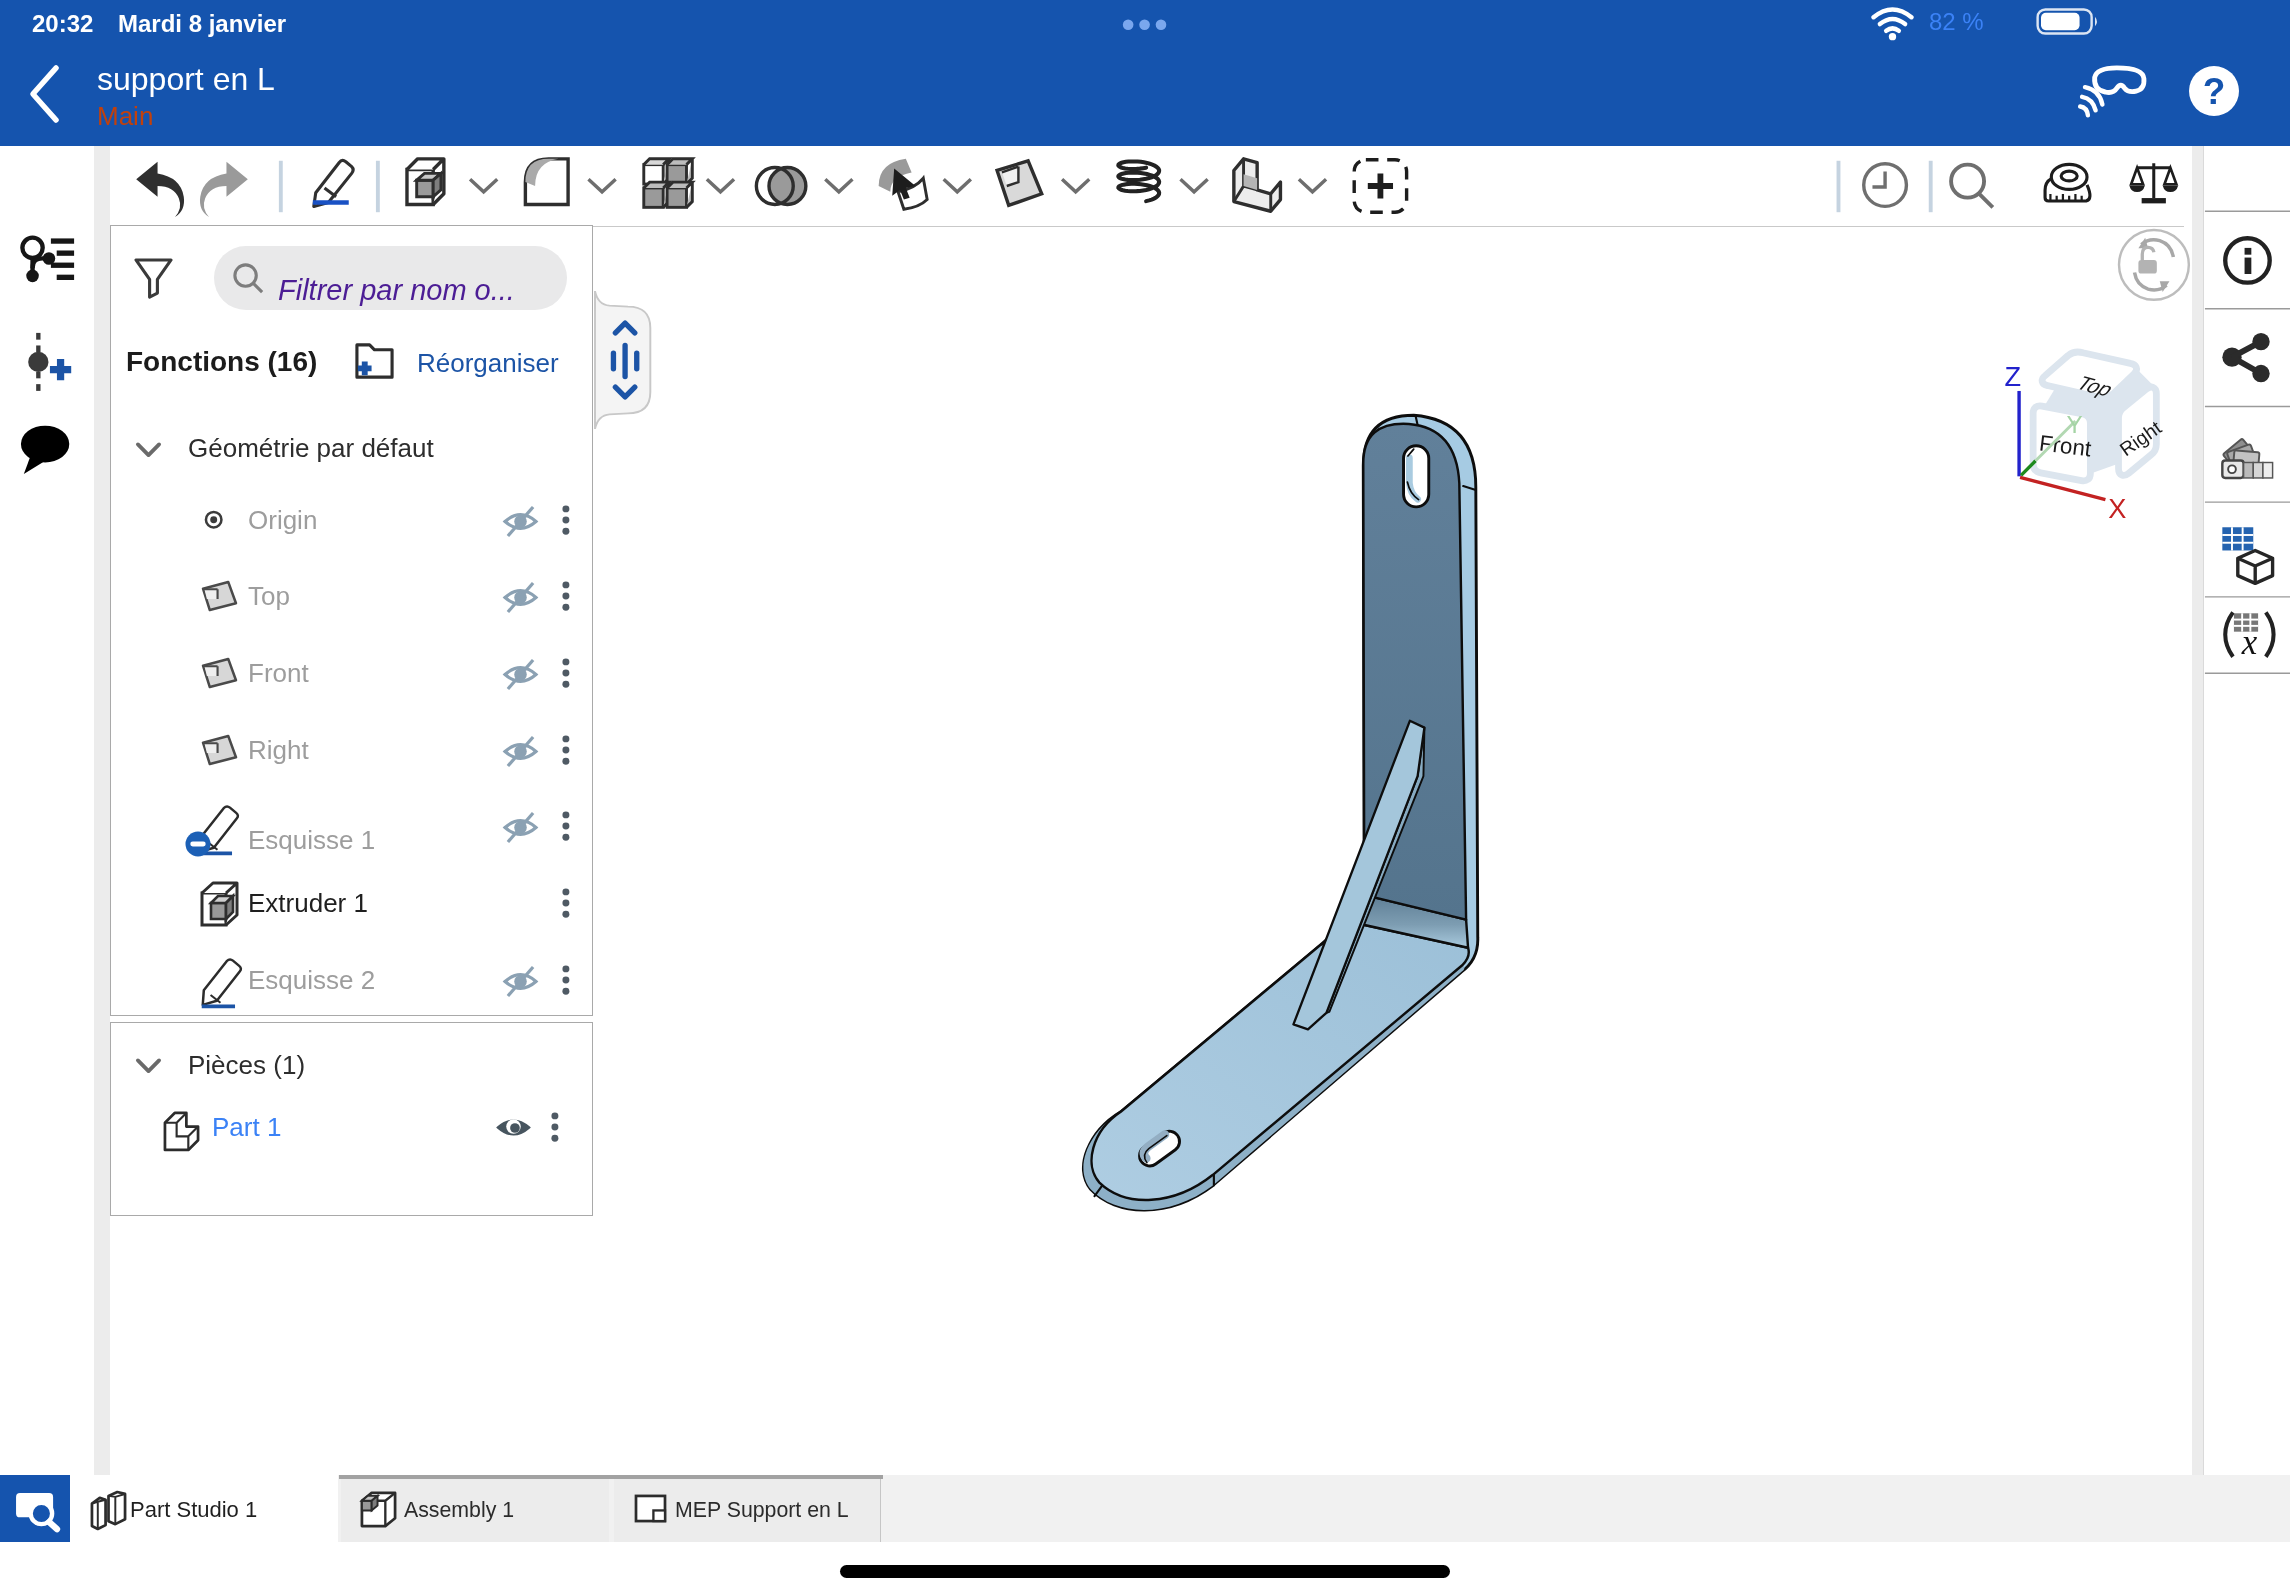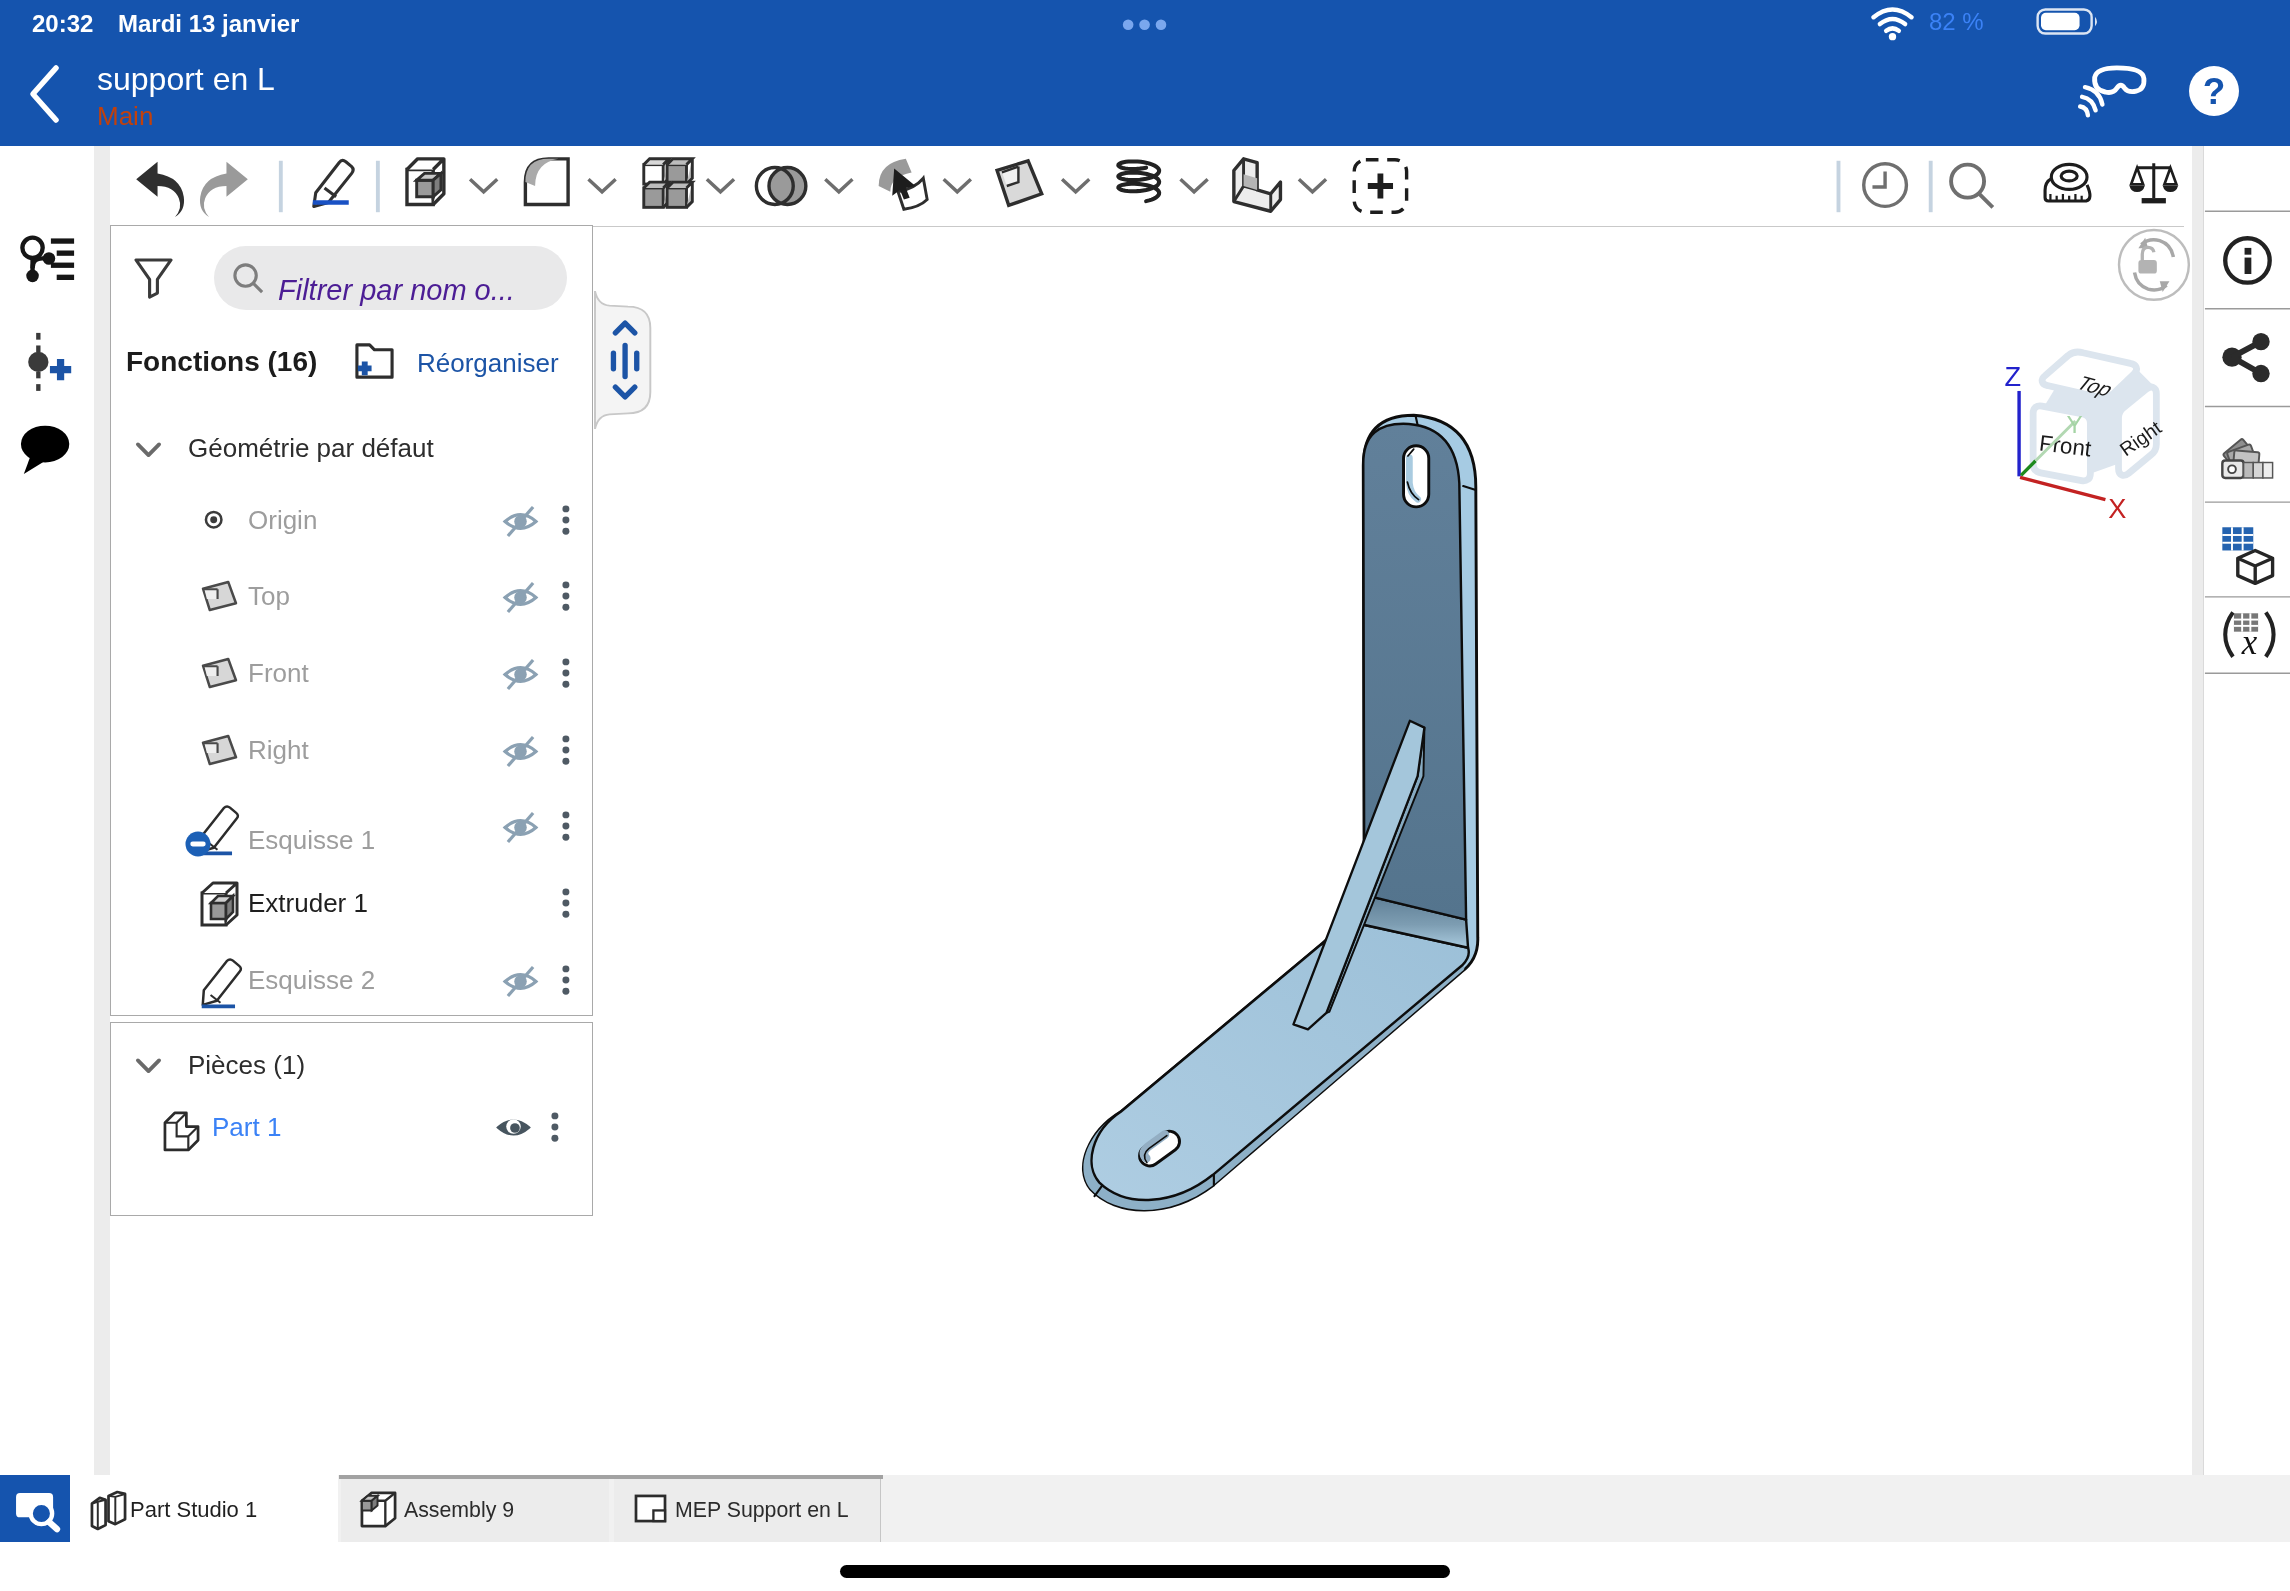--- a/index.html
+++ b/index.html
@@ -6,21 +6,21 @@
   body{width:2290px;height:1591px;position:relative;overflow:hidden;background:#fff;
        font-family:"Liberation Sans", sans-serif;}
   .abs{position:absolute;}
   svg{display:block;overflow:visible;}
 </style>
 </head>
 <body>
 
 <div class="abs" style="left:0;top:0;width:2290px;height:146px;background:#1554ae;"></div>
 <div class="abs" style="left:32px;top:9.7px;color:#fff;font-size:24px;font-weight:700;">20:32</div>
-<div class="abs" style="left:118px;top:9.7px;color:#fff;font-size:24px;font-weight:700;">Mardi 13 janvier</div>
+<div class="abs" style="left:118px;top:9.7px;color:#fff;font-size:24px;font-weight:700;">Mardi 8 janvier</div>
 <div class="abs" style="left:1122px;top:19.4px;">
   <svg width="49" height="11.6" viewBox="0 0 50 12">
       <circle cx="6" cy="6" r="5.5" fill="#7aa7ee"></circle>
       <circle cx="23" cy="6" r="5.5" fill="#7aa7ee"></circle>
       <circle cx="40" cy="6" r="5.5" fill="#7aa7ee"></circle>
     </svg>
 </div>
 
 <svg class="abs" style="left:1870px;top:8.7px;" width="45" height="33" viewBox="0 0 46 34">
   <path d="M10 15.5 Q23 5 36 15.5" stroke="#fff" stroke-width="4.6" fill="none" stroke-linecap="round"></path>
@@ -453,21 +453,21 @@
 </svg>
 <div class="abs" style="left:130px;top:1497px;color:#1f1f1f;font-size:22px;">Part Studio 1</div>
 
 <svg class="abs" style="left:359px;top:1490px;" width="39" height="39" viewBox="0 0 40 40">
   <path d="M3 11 L13 3 L37 3 L37 29 L27 37 L3 37 Z" fill="#fff" stroke="#2c2c2c" stroke-width="2.8" stroke-linejoin="round"></path>
   <path d="M3 11 L27 11 L27 37 M27 11 L37 3" fill="none" stroke="#2c2c2c" stroke-width="2.4"></path>
   <path d="M3 11 L13 11 L13 21 L3 21 Z" fill="#9a9a9a" stroke="#2c2c2c" stroke-width="2"></path>
   <path d="M3 11 L9 6 L19 6 L13 11 Z" fill="#c4c4c4" stroke="#2c2c2c" stroke-width="2"></path>
   <path d="M13 11 L19 6 L19 16 L13 21 Z" fill="#7e7e7e" stroke="#2c2c2c" stroke-width="2"></path>
 </svg>
-<div class="abs" style="left:404px;top:1498px;color:#2b2b2b;font-size:21.3px;">Assembly 9</div>
+<div class="abs" style="left:404px;top:1498px;color:#2b2b2b;font-size:21.3px;">Assembly 1</div>
 
 <svg class="abs" style="left:634px;top:1494px;" width="33" height="29" viewBox="0 0 34 30">
   <rect x="2" y="2" width="30" height="26" fill="#fff" stroke="#2c2c2c" stroke-width="2.8"></rect>
   <rect x="20" y="17" width="12" height="11" fill="#fff" stroke="#2c2c2c" stroke-width="2.4"></rect>
 </svg>
 <div class="abs" style="left:675px;top:1498px;color:#2b2b2b;font-size:21.3px;">MEP Support en L</div>
 
 <div class="abs" style="left:840px;top:1565px;width:610px;height:12.6px;border-radius:6.8px;background:#000;"></div>
 
 <svg class="abs" style="left:0;top:0;" width="2290" height="1591" viewBox="0 0 2360 1640">

